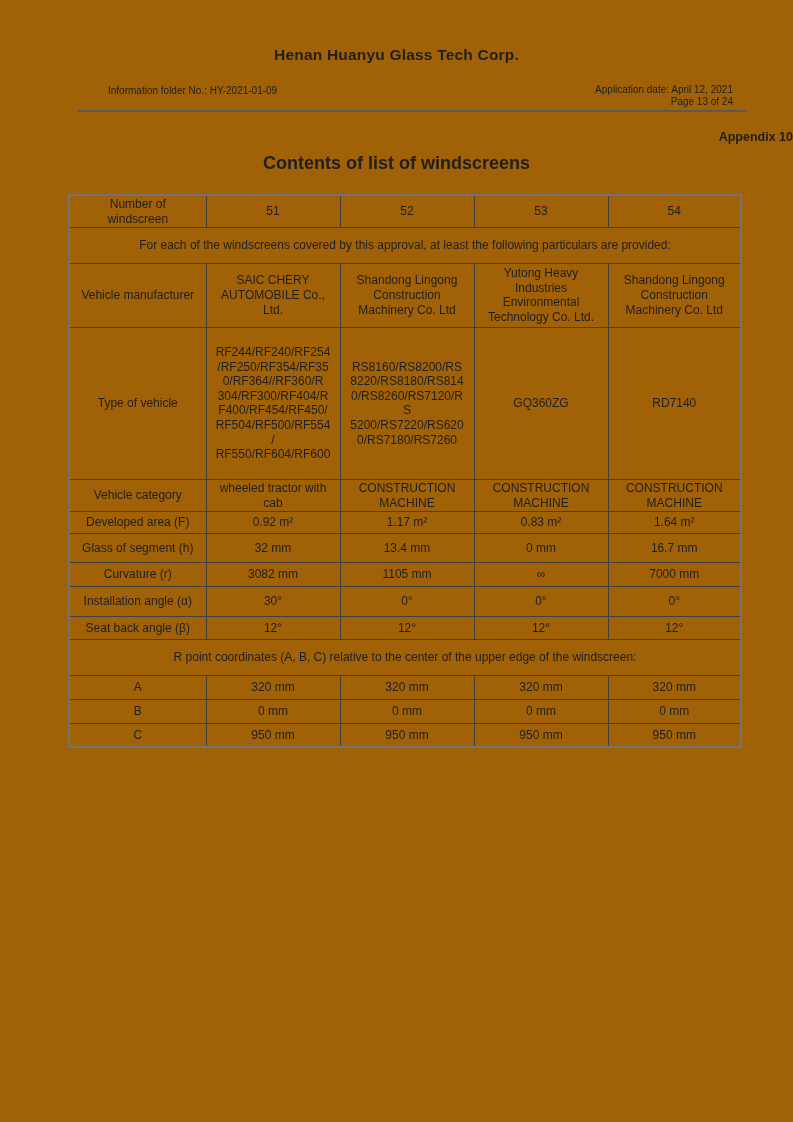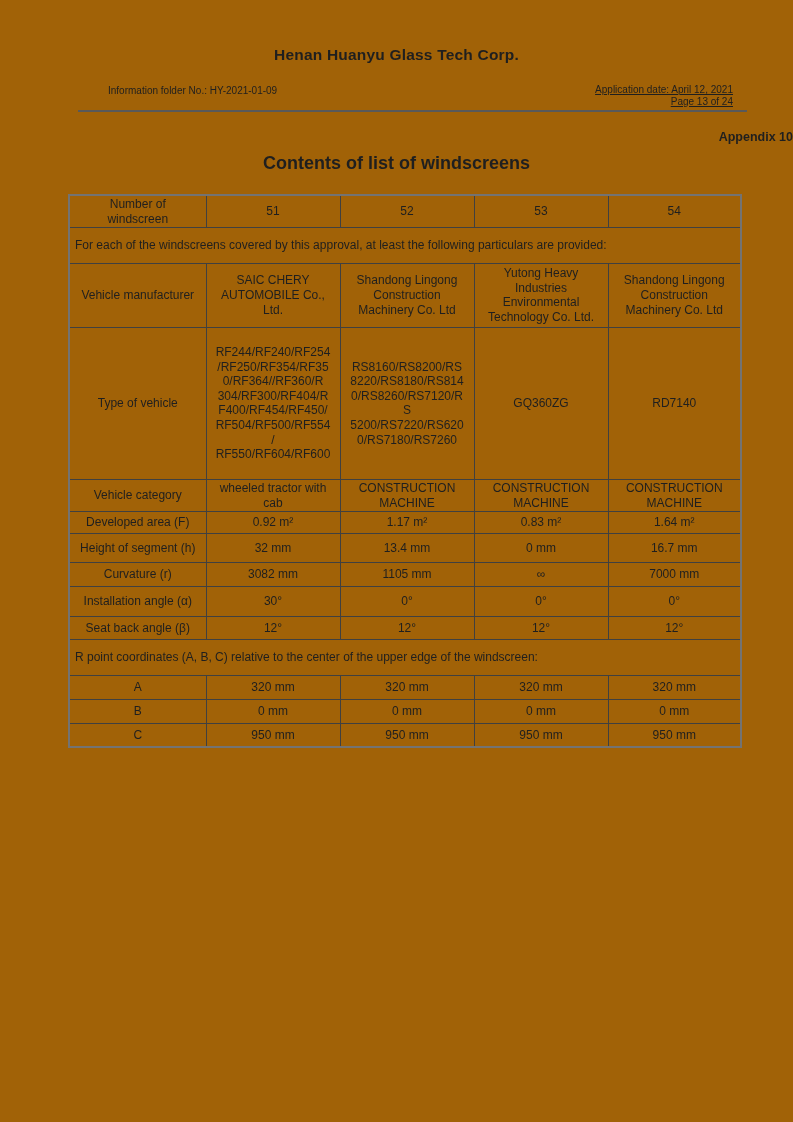--- a/index.html
+++ b/index.html
@@ -21,21 +21,21 @@
     letter-spacing: 0.2px;
   }
   .info-row {
     display: flex;
     justify-content: space-between;
     align-items: flex-start;
     margin: 21px 60px 0 108px;
     font-size: 10px;
   }
   .info-right { text-align: right; line-height: 1.05; }
-  .info-right div { margin-bottom: 1px; text-decoration: underline; }
+  .info-right div { margin-bottom: 1px; }
   .header-rule {
     margin: 2px 0 0 78px;
     width: 669px;
     height: 2px;
     background: #595959;
   }
   .appendix-title {
     margin-top: 18px;
     text-align: right;
     font-size: 12.5px;
@@ -58,21 +58,21 @@
   table.ws td {
     border: 1px solid #404040;
     text-align: center;
     vertical-align: middle;
     padding: 1px 9px;
     line-height: 1.22;
     overflow-wrap: break-word;
     word-wrap: break-word;
   }
   table.ws td.note {
-    text-align: left;
+    text-align: center;
     padding: 10px 5px;
   }
   tr.r-num   { height: 31px; }
   tr.r-note  { height: 24px; }
   tr.r-mfr   { height: 64px; }
   tr.r-type  { height: 152px; }
   tr.r-cat   { height: 31px; }
   tr.r-area  { height: 22px; }
   tr.r-seg   { height: 29px; }
   tr.r-curv  { height: 24px; }
@@ -142,21 +142,21 @@
         <td>CONSTRUCTION MACHINE</td>
       </tr>
       <tr class="r-area">
         <td>Developed area (F)</td>
         <td>0.92 m²</td>
         <td>1.17 m²</td>
         <td>0.83 m²</td>
         <td>1.64 m²</td>
       </tr>
       <tr class="r-seg">
-        <td>Height of segment (h)</td>
+        <td>Glass of segment (h)</td>
         <td>32 mm</td>
         <td>13.4 mm</td>
         <td>0 mm</td>
         <td>16.7 mm</td>
       </tr>
       <tr class="r-curv">
         <td>Curvature (r)</td>
         <td>3082 mm</td>
         <td>1105 mm</td>
         <td>∞</td>

